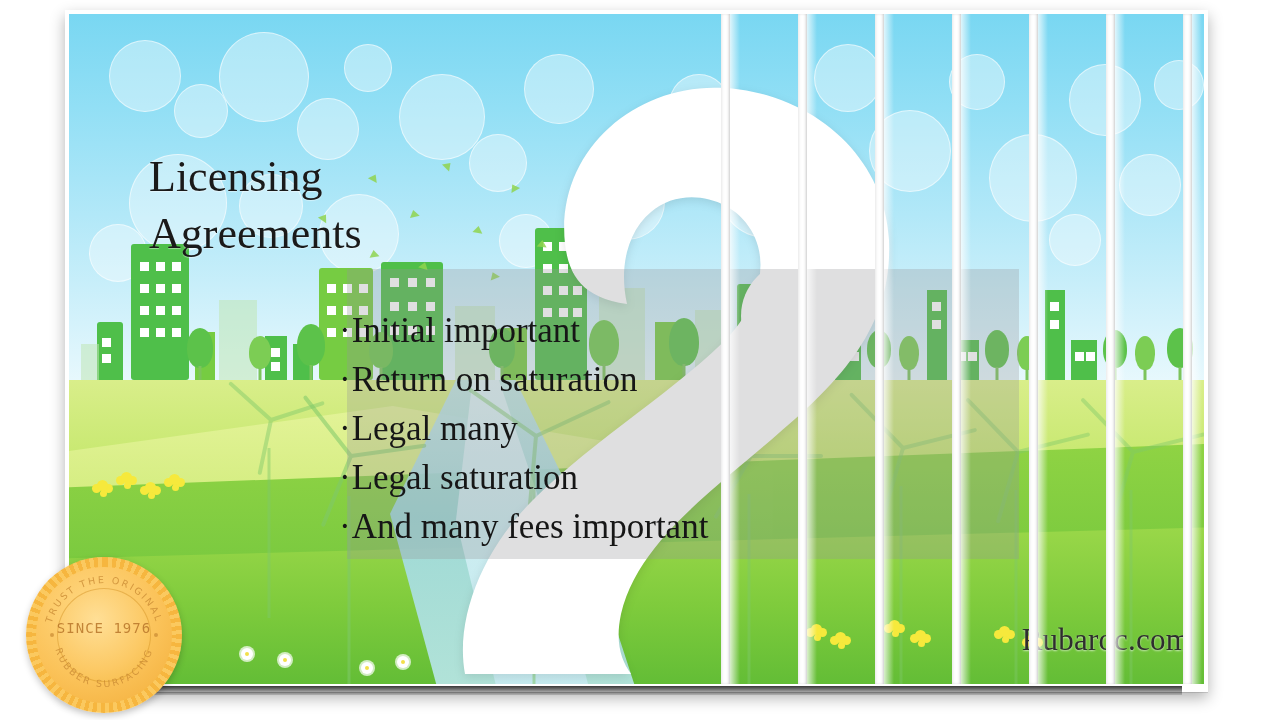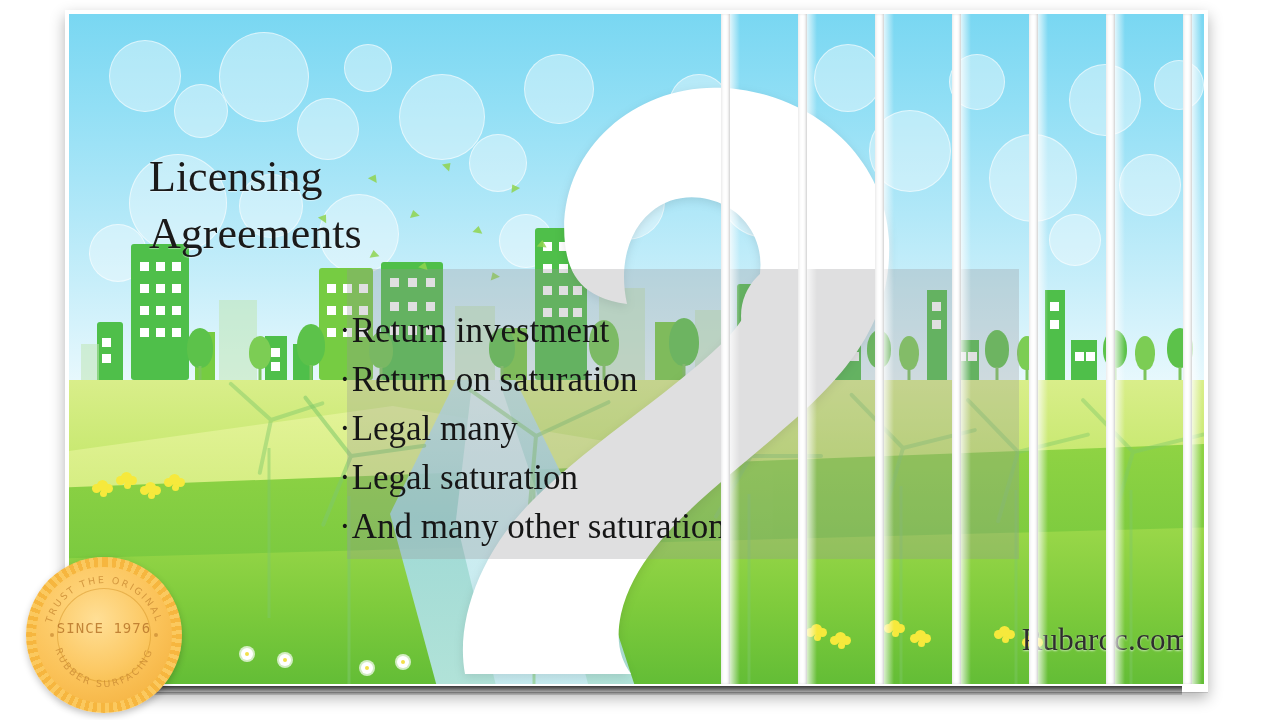--- a/index.html
+++ b/index.html
@@ -488,33 +488,33 @@
 
       <div id="content-band"></div>
 
       <div id="title">
         <div>Licensing</div>
         <div>Agreements</div>
       </div>
 
       <div id="bullets">
         <div class="bullet">
-          <span class="dot">·</span><span>Return investment</span>
+          <span class="dot">·</span><span>Initial important</span>
         </div>
         <div class="bullet">
           <span class="dot">·</span><span>Return on saturation</span>
         </div>
         <div class="bullet">
           <span class="dot">·</span><span>Legal many</span>
         </div>
         <div class="bullet">
           <span class="dot">·</span><span>Legal saturation</span>
         </div>
         <div class="bullet">
-          <span class="dot">·</span><span>And many other saturation</span>
+          <span class="dot">·</span><span>And many fees important</span>
         </div>
       </div>
 
       <div id="watermark">Rubaroc.com</div>
 
       <div id="panel-overlay">
         <div class="panel-gap" style="left:652px;width:9px;"></div>
         <div class="panel-sheen" style="left:661px;"></div>
 
         <div class="panel-gap" style="left:729px;width:9px;"></div>

